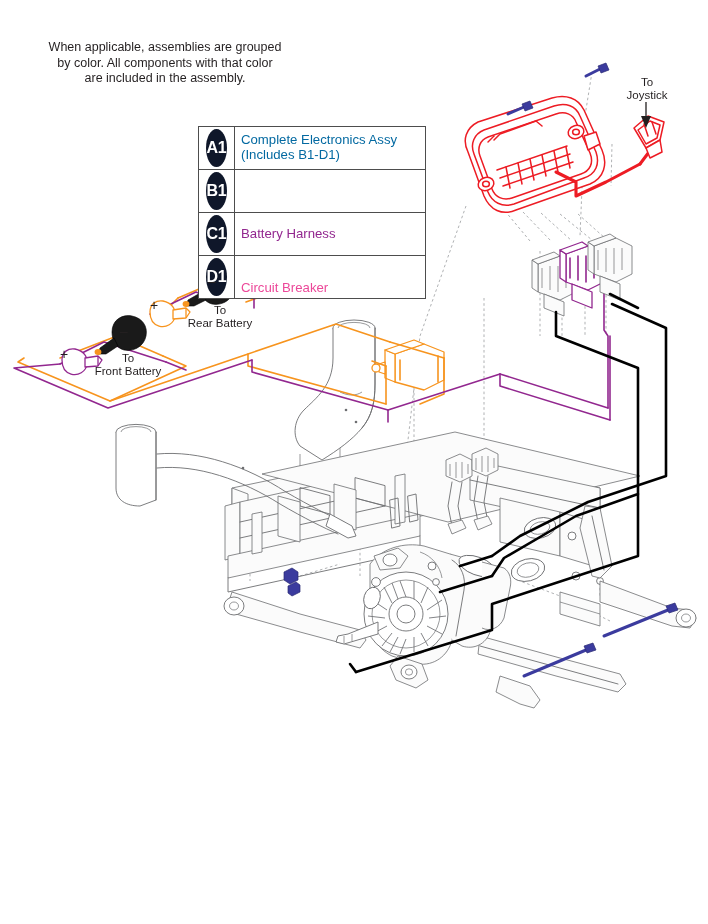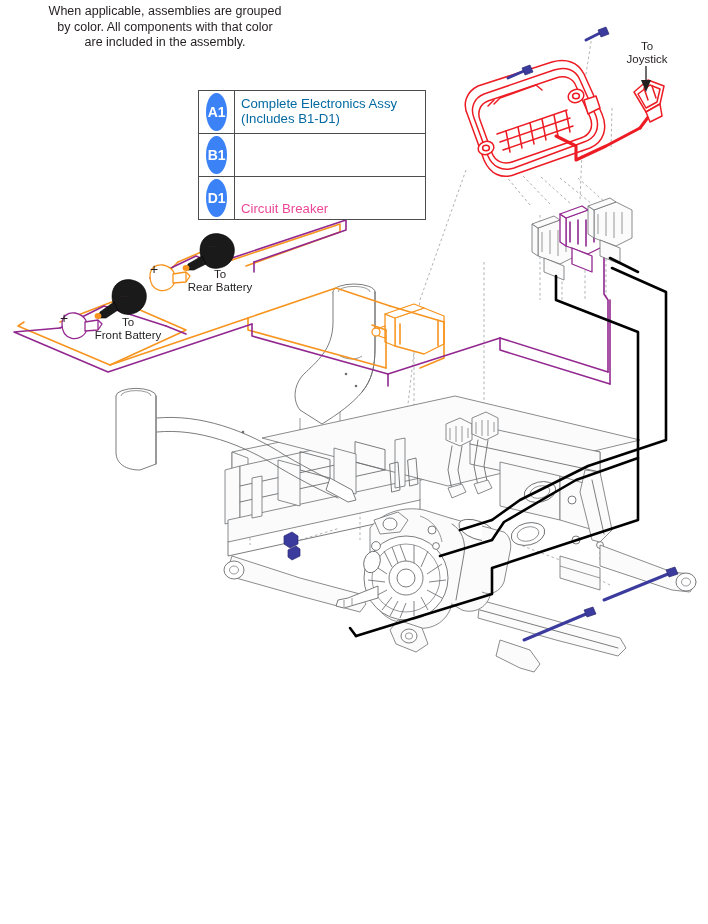--- a/index.html
+++ b/index.html
@@ -4,21 +4,21 @@
 <style>
   * { box-sizing: border-box; }
   html, body { margin:0; padding:0; }
   body {
     width:708px; height:924px;
     background:#ffffff;
     font-family:"Liberation Sans", sans-serif;
     position:relative;
     overflow:hidden;
   }
-  #stage { position:absolute; inset:0; }
+  #stage { position:absolute; inset:0;margin-top:36px; }
 
   
   #note {
     position:absolute; left:0; top:4px; width:330px;
     text-align:center;
     font-size:12.5px; line-height:15.5px;
     color:#231f20;
     white-space:pre-line;
   }
 
@@ -35,23 +35,23 @@
   }
   .lg-row:last-child { border-bottom:none;align-items:flex-end; }
   .lg-badge-cell {
     width:36px; min-width:36px;
     border-right:1.2px solid #4d4d4d;
     display:flex; align-items:center; justify-content:center;
     padding:2px 0;
   }
   .badge {
     width:21px; height:38px; border-radius:50%;
-    background:#3b82f6;
+    background:#0f172a;
     color:#ffffff;
-    font-size:14px; font-weight:bold;
+    font-size:16px; font-weight:bold;
     display:flex; align-items:center; justify-content:center;
     letter-spacing:-0.2px;
   }
   .lg-label {
     flex:1; padding:2px 6px;
     font-size:13.2px; line-height:14.6px;
     display:flex; align-items:center;
     white-space:pre-line;
   }
   .lg-a1 .lg-label { color:#0369a1; }
@@ -457,20 +457,26 @@
         <div class="badge">A1</div>
       </div>
       <div class="lg-label">Complete Electronics Assy
 (Includes B1-D1)</div>
     </div>
     <div class="lg-row lg-b1">
       <div class="lg-badge-cell">
         <div class="badge">B1</div>
       </div>
     </div>
+    <div class="lg-row lg-c1">
+      <div class="lg-badge-cell">
+        <div class="badge">C1</div>
+      </div>
+      <div class="lg-label">Battery Harness</div>
+    </div>
     <div class="lg-row lg-d1">
       <div class="lg-badge-cell">
         <div class="badge">D1</div>
       </div>
       <div class="lg-label">Circuit Breaker</div>
     </div>
   </div>
 
   <div class="callout" id="lbl-joystick">To
 Joystick</div>

